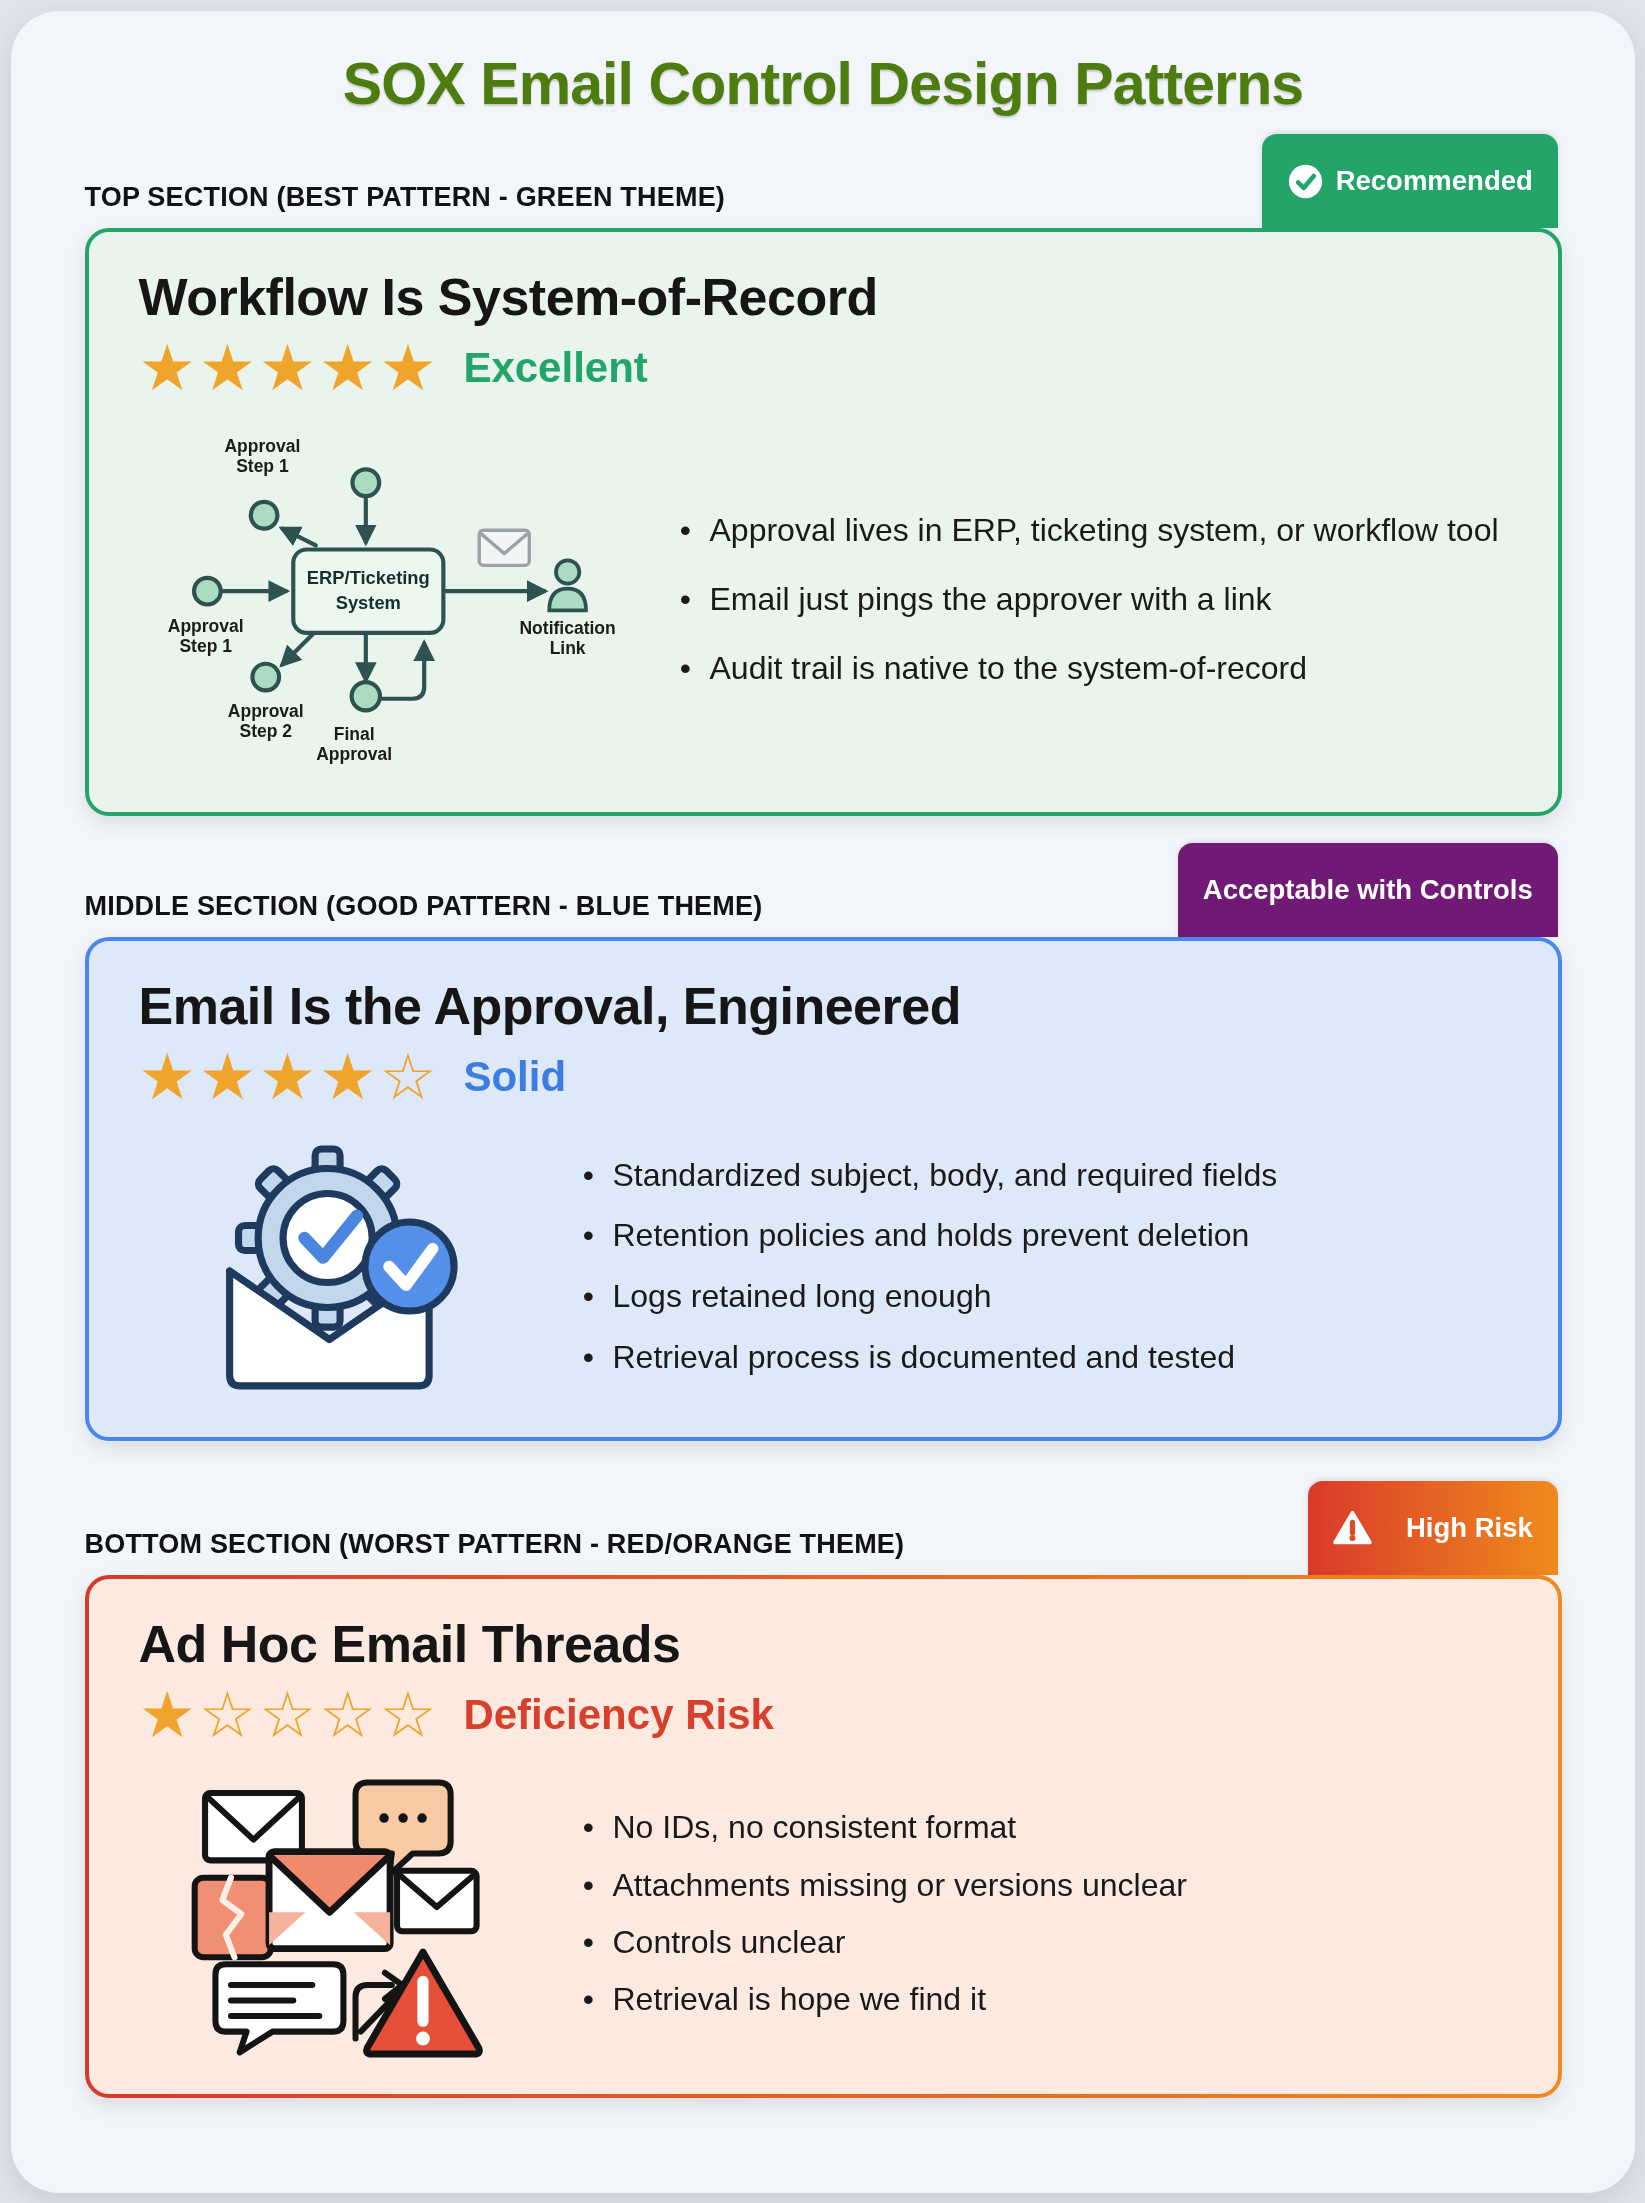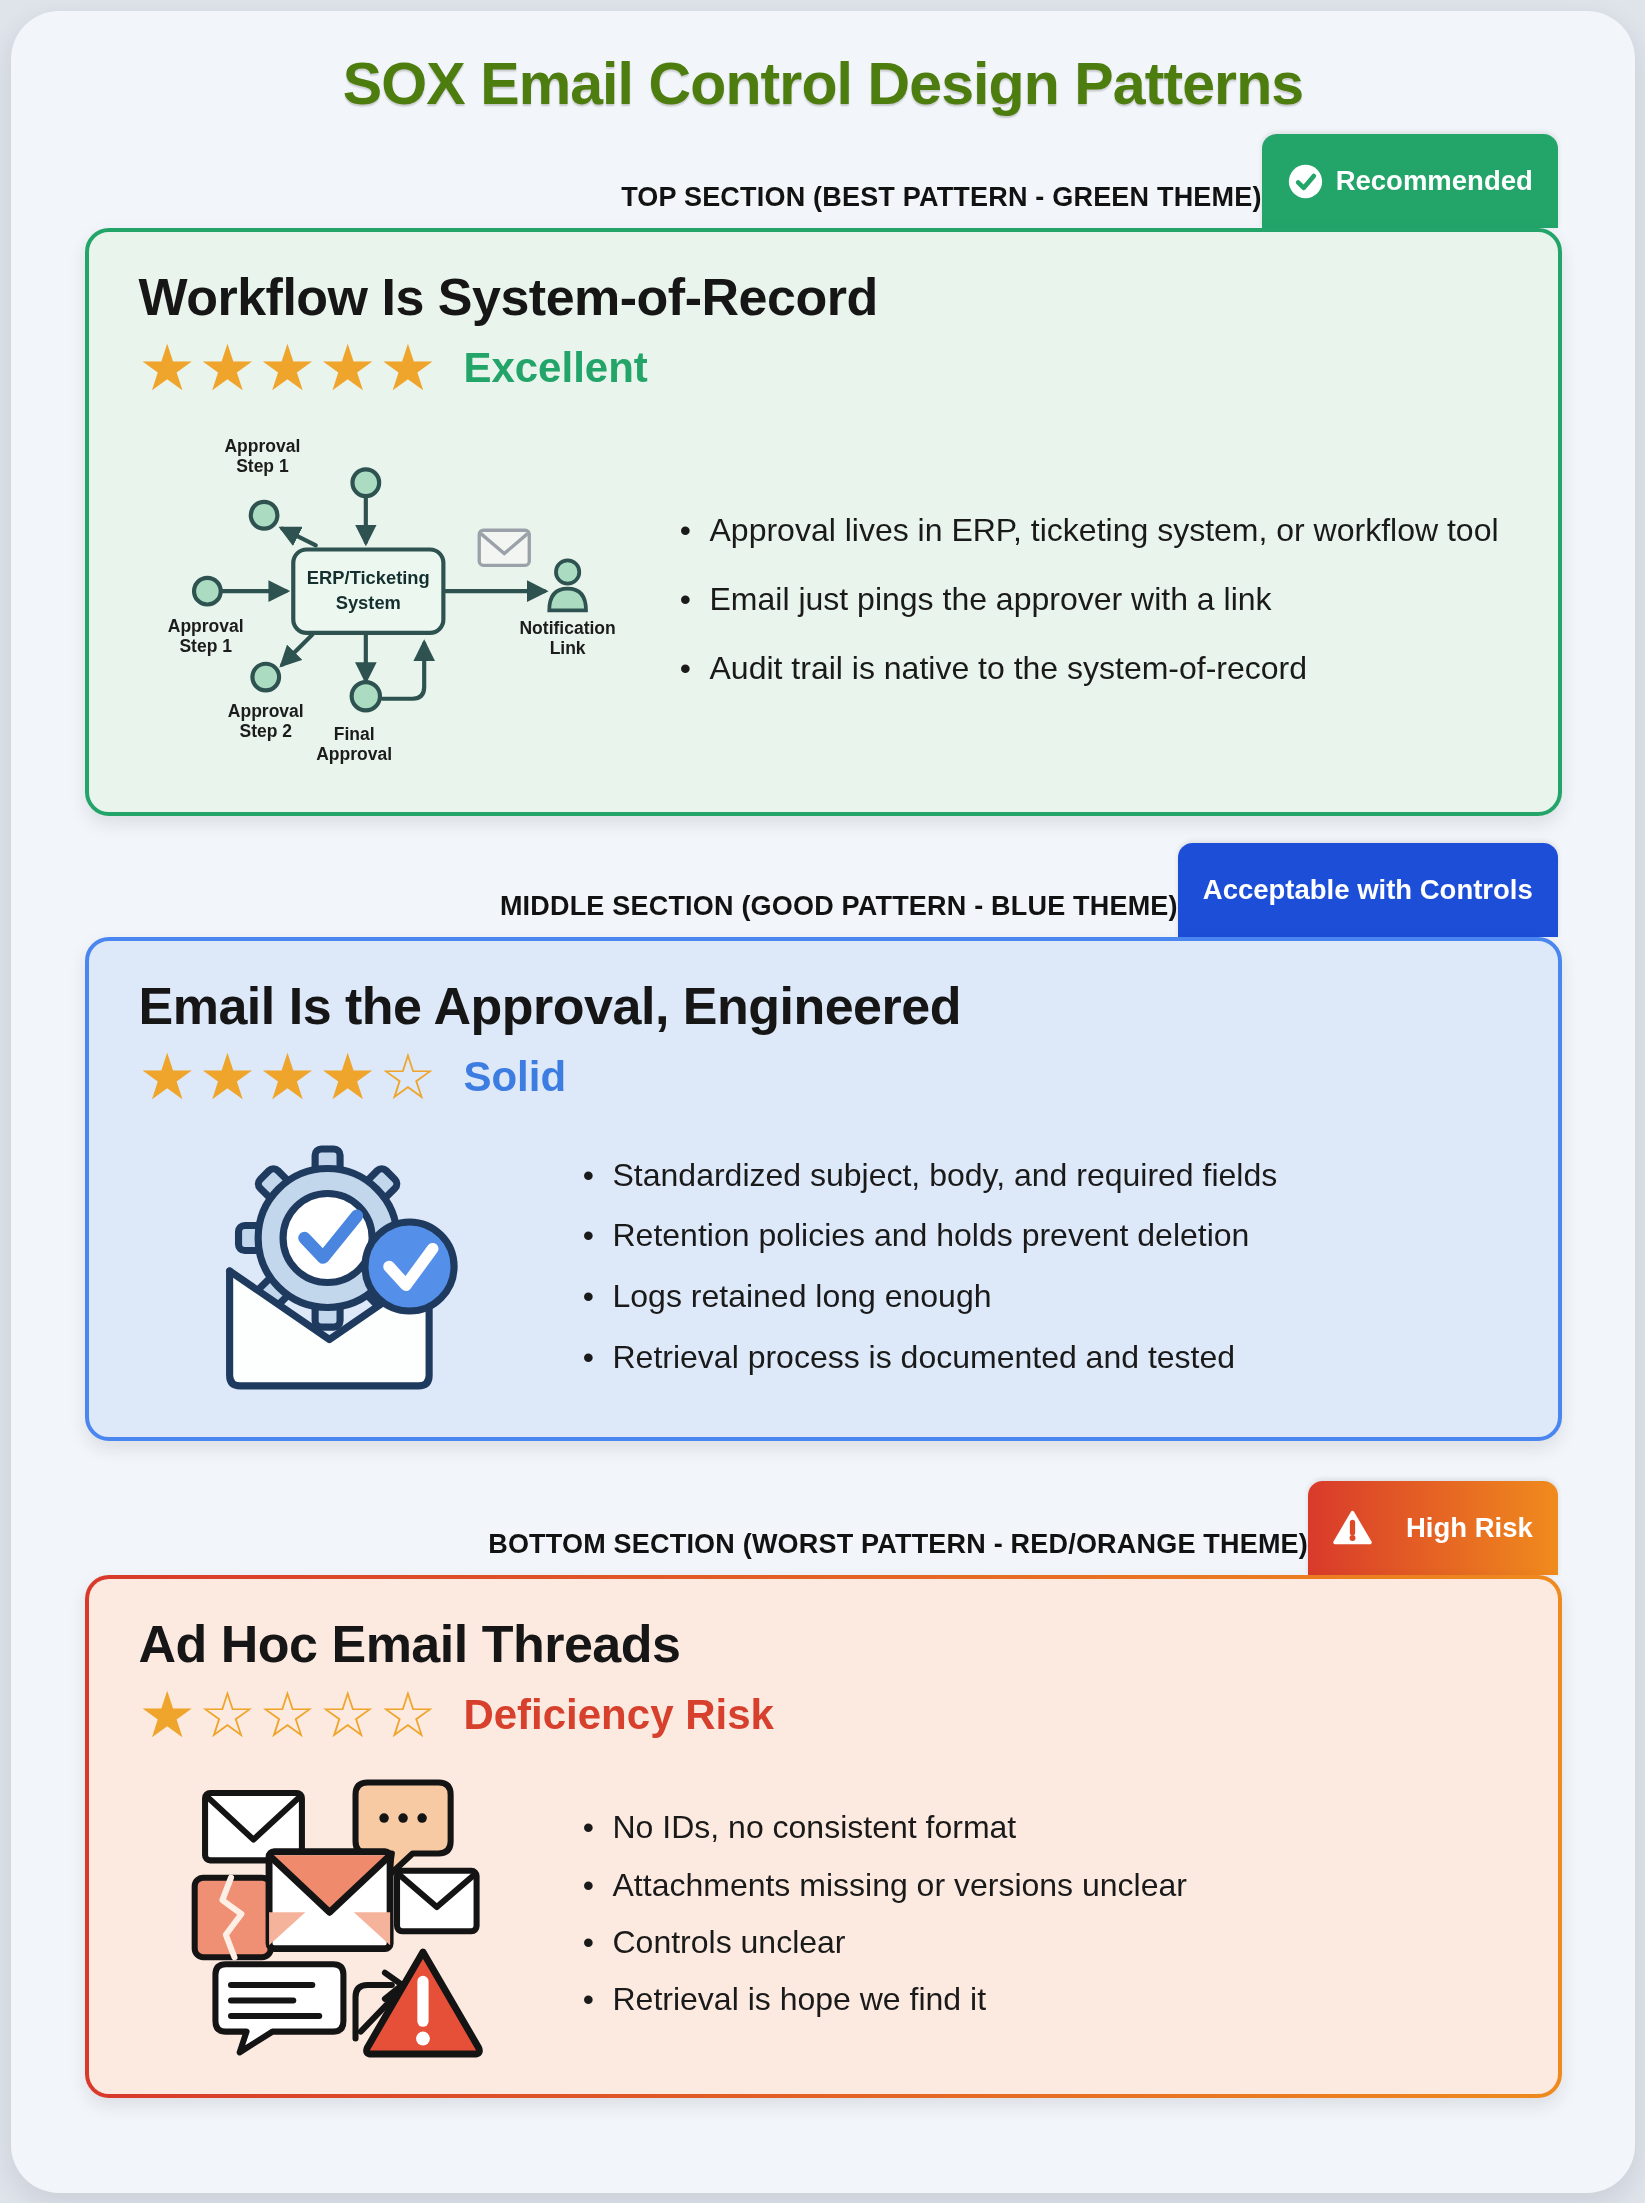--- a/index.html
+++ b/index.html
@@ -19,40 +19,40 @@
   }
   .content{width:1477px;margin:0 auto;}
   .page-title{
     padding-top:39px;
     text-align:center;
     font-size:59px;font-weight:700;letter-spacing:-0.9px;
     color:#4d7c0f;
     text-shadow:0 1.8px 1.8px rgba(0,0,0,.18);
   }
   .sec-head{
-    display:flex;justify-content:flex-end;align-items:flex-end;
+    display:flex;justify-content:space-between;align-items:flex-end;
     height:64px;
   }
   .sec-head.first{margin-top:46px;}
   .sec-head.second{margin-top:57px;}
   .sec-head.third{margin-top:70px;}
   .sec-label{
     font-size:27px;font-weight:700;color:#121212;
     letter-spacing:0.2px;
     padding-bottom:14.7px;
   }
   .badge{
     height:62px;display:flex;align-items:center;gap:12px;
     padding:16px 25px;margin-right:3.7px;
     border-radius:14.7px 14.7px 0 0;
     color:#fff;font-size:27.5px;font-weight:700;
     box-shadow:0 -1.8px 5.5px rgba(20,30,50,.10);
   }
   .badge-green{background:#23a56a;}
-  .badge-blue{background:#1d4ed8;}
+  .badge-blue{background:#701a75;}
   .badge-risk{background:linear-gradient(90deg,#d93a2b,#f08b1d);gap:34px;}
   .badge svg{display:block;}
   .card{
     border-radius:24px;
     padding:27.5px 50px 33px 50px;
     box-shadow:0 7.3px 16.5px rgba(30,40,60,.10);
     position:relative;
   }
   .card-green{background:#e9f4ec;border:4.6px solid #23a56a;}
   .card-blue{background:#dde8f8;border:4.6px solid #4a86ef;}

